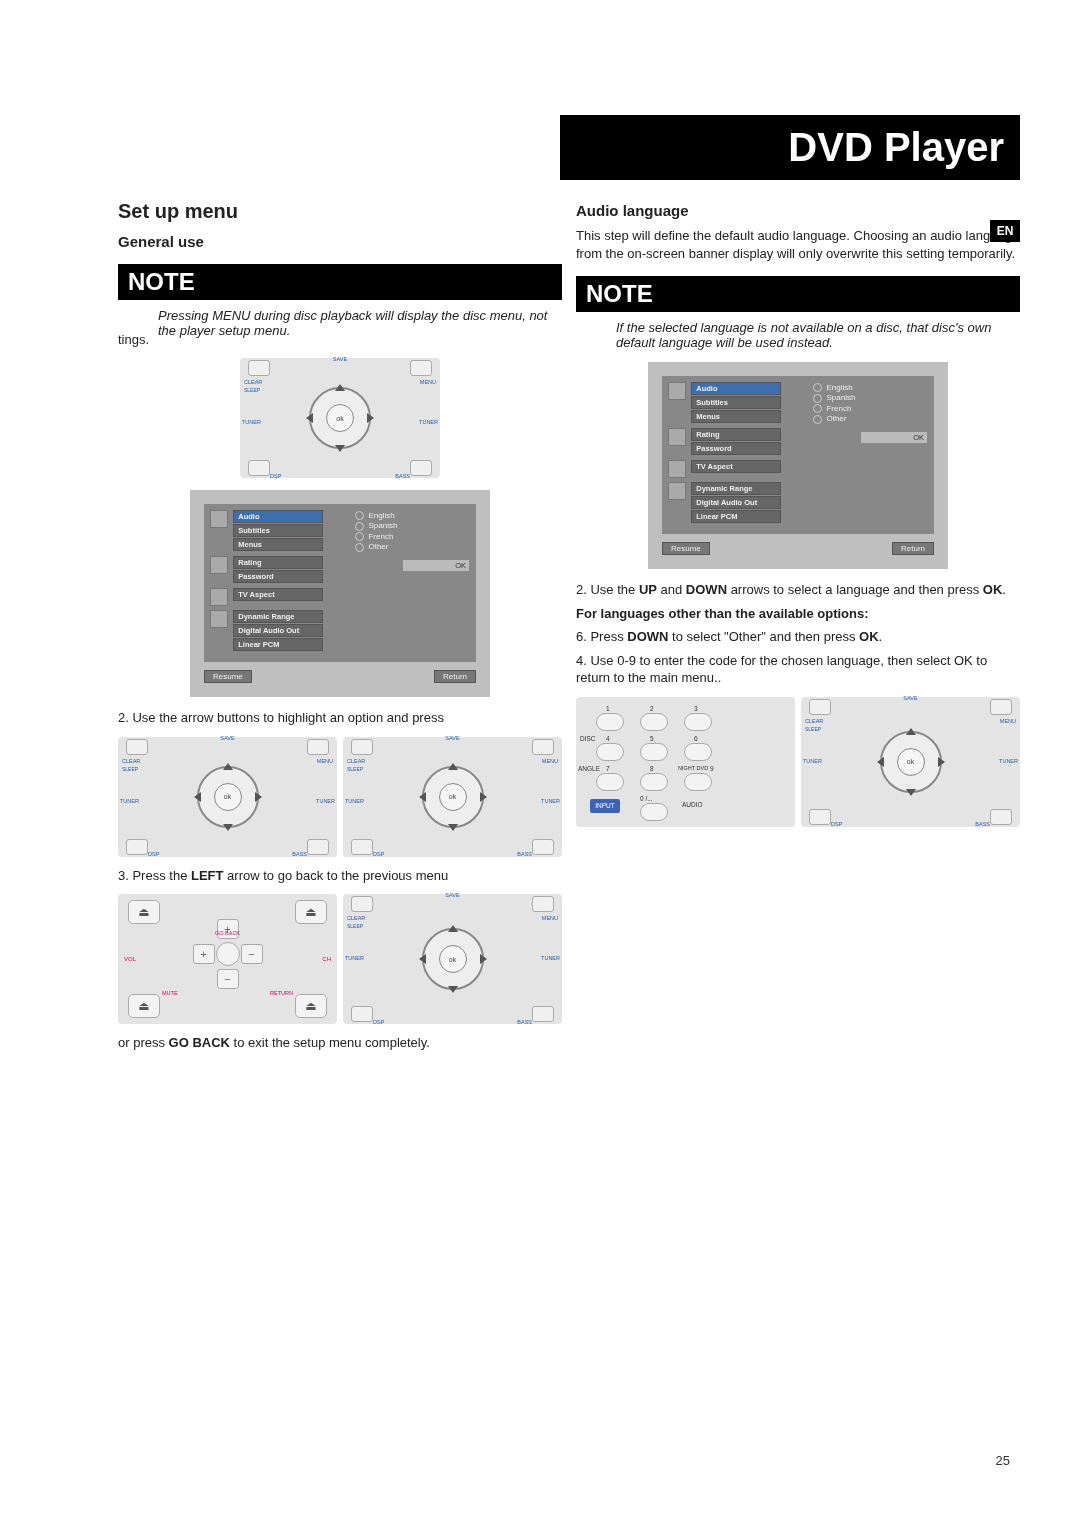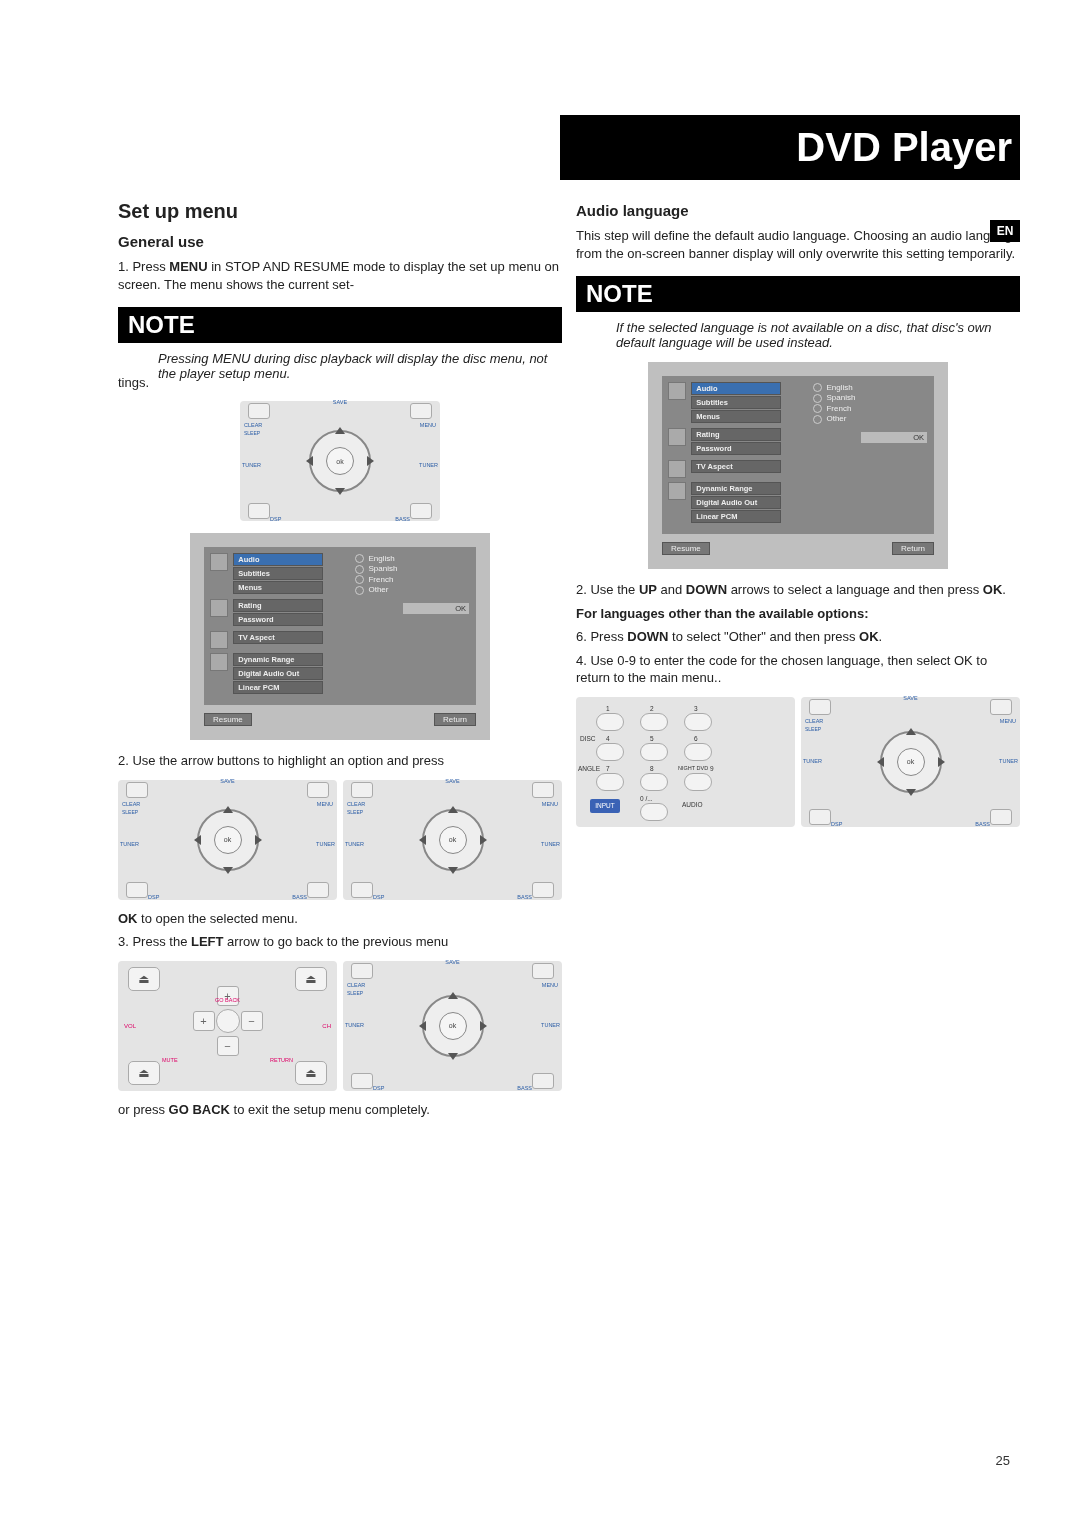--- a/index.html
+++ b/index.html
@@ -21,21 +21,21 @@
     position: absolute;
     top: 115px;
     right: 60px;
     width: 460px;
     height: 65px;
     background: #000;
     color: #fff;
     display: flex;
     align-items: center;
     justify-content: flex-end;
-    padding-right: 8px;
+    padding-right: 16px;
     box-sizing: border-box;
     font-size: 40px;
     font-weight: 600;
   }
   .cols {
     position: absolute;
     top: 190px;
     left: 118px;
     right: 60px;
     display: flex;
@@ -340,23 +340,20 @@
 
   <div class="title-banner">
     <span>DVD Player</span>
   </div>
 
   <div class="cols">
 
     <div class="col">
       <h2 class="section">Set up menu</h2>
       <h3 class="sub">General use</h3>
-      <p class="step-line">
-        <span>1. Press </span><span class="bold">MENU</span><span> in STOP AND RESUME mode to display the set up menu on screen. The menu shows the current set-</span>
-      </p>
 
       <div class="note-bar">NOTE</div>
       <div class="note-wrap">
         <div class="tings">tings.</div>
         <div class="note-body">Pressing MENU during disc playback will display the disc menu, not the player setup menu.</div>
       </div>
 
       <div class="remote small">
         <div class="side-btn sb-tl"></div>
         <div class="side-btn sb-tr"></div>
@@ -469,23 +466,20 @@
               <div class="ring"></div>
               <div class="ok">ok</div>
             <div class="arr up"></div>
               <div class="arr down"></div>
               <div class="arr left"></div>
               <div class="arr right"></div>
           </div>
         </div>
       </div>
 
-      <p class="step-line">
-        <span class="bold">OK</span><span> to open the selected menu.</span>
-      </p>
       <p class="step-line">
         <span>3.  Press the </span><span class="bold">LEFT</span><span> arrow to go back to the previous menu</span>
       </p>
 
       <div class="goback-fig">
         <div class="goback-left">
           <div class="bigbtn" style="top:6px;left:10px;">⏏</div>
           <div class="bigbtn" style="top:6px;right:10px;">⏏</div>
           <div class="bigbtn" style="bottom:6px;left:10px;">⏏</div>
           <div class="bigbtn" style="bottom:6px;right:10px;">⏏</div>

